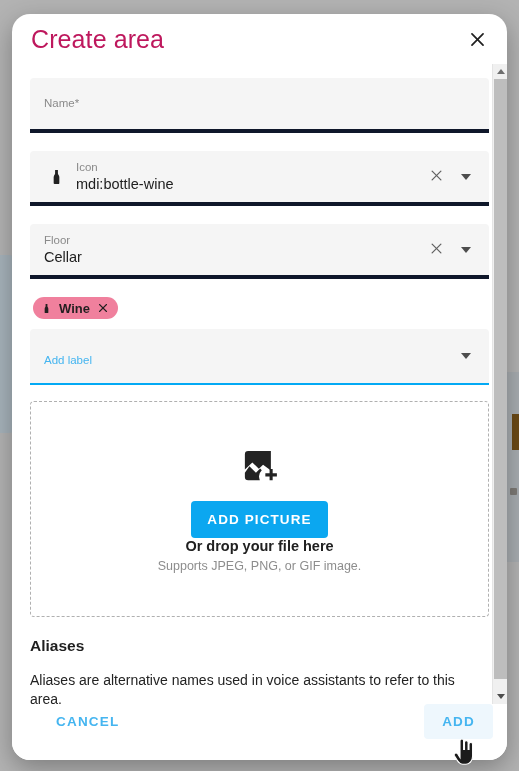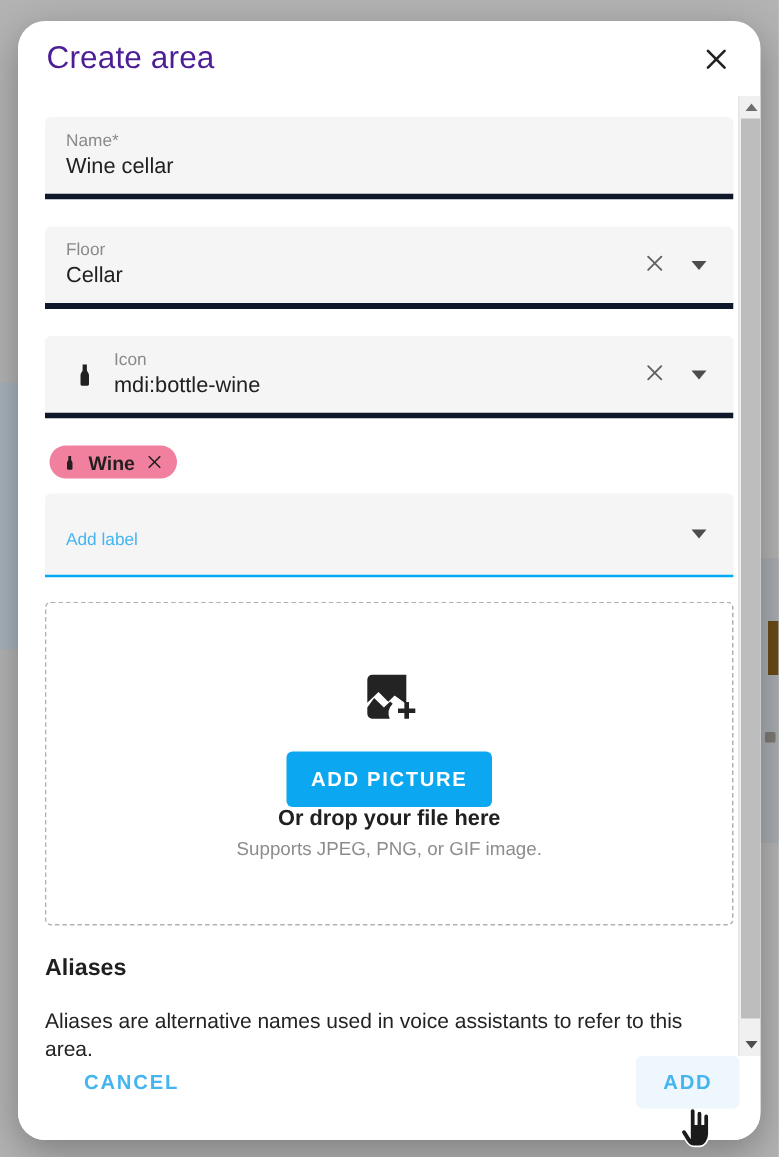--- a/index.html
+++ b/index.html
@@ -73,23 +73,23 @@
   .dlg-header {
     flex: 0 0 auto;
     height: 50px;
     display: flex;
     align-items: center;
     padding: 0 12px 0 19px;
     position: relative;
     z-index: 3;
   }
   .dlg-title {
-    font-size: 21px;
+    font-size: 25px;
     font-weight: 400;
-    color: #4c1d95;
+    color: #be185d;
     letter-spacing: 0.1px;
     flex: 1;
   }
   .close-btn {
     width: 36px;
     height: 36px;
     border-radius: 50%;
     display: flex;
     align-items: center;
     justify-content: center;
@@ -359,53 +359,52 @@
       </span>
     </button>
   </div>
 
   <div class="dlg-body">
     <div class="dlg-body-inner">
 
       <div class="field">
         <div class="f-inner">
           <span class="f-label">Name*</span>
-          <span class="f-value">Wine cellar</span>
         </div>
       </div>
 
       <div class="field">
+        <span class="f-prefix-icon">
+          <svg width="17" height="22" viewBox="0 0 24 24" fill="currentColor">
+            <path d="M10 2h4v5.2c0 .5.2 1 .5 1.4.9 1.2 1.5 2.3 1.5 3.9v8.3c0 .7-.6 1.2-1.3 1.2H9.3c-.7 0-1.3-.5-1.3-1.2v-8.3c0-1.6.6-2.7 1.5-3.9.3-.4.5-.9.5-1.4V2z"></path>
+          </svg>
+        </span>
         <div class="f-inner">
-          <span class="f-label">Floor</span>
-          <span class="f-value">Cellar</span>
+          <span class="f-label">Icon</span>
+          <span class="f-value">mdi:bottle-wine</span>
         </div>
         <div class="f-actions">
           <button class="f-icon-btn">
             <span>
               <svg width="15" height="15" viewBox="0 0 24 24" fill="none" stroke="currentColor" stroke-width="2" stroke-linecap="round">
                 <line x1="5" y1="5" x2="19" y2="19"></line>
                 <line x1="19" y1="5" x2="5" y2="19"></line>
               </svg>
             </span>
           </button>
           <button class="f-icon-btn">
             <span class="caret"></span>
           </button>
         </div>
       </div>
 
       <div class="field">
-        <span class="f-prefix-icon">
-          <svg width="17" height="22" viewBox="0 0 24 24" fill="currentColor">
-            <path d="M10 2h4v5.2c0 .5.2 1 .5 1.4.9 1.2 1.5 2.3 1.5 3.9v8.3c0 .7-.6 1.2-1.3 1.2H9.3c-.7 0-1.3-.5-1.3-1.2v-8.3c0-1.6.6-2.7 1.5-3.9.3-.4.5-.9.5-1.4V2z"></path>
-          </svg>
-        </span>
         <div class="f-inner">
-          <span class="f-label">Icon</span>
-          <span class="f-value">mdi:bottle-wine</span>
+          <span class="f-label">Floor</span>
+          <span class="f-value">Cellar</span>
         </div>
         <div class="f-actions">
           <button class="f-icon-btn">
             <span>
               <svg width="15" height="15" viewBox="0 0 24 24" fill="none" stroke="currentColor" stroke-width="2" stroke-linecap="round">
                 <line x1="5" y1="5" x2="19" y2="19"></line>
                 <line x1="19" y1="5" x2="5" y2="19"></line>
               </svg>
             </span>
           </button>

